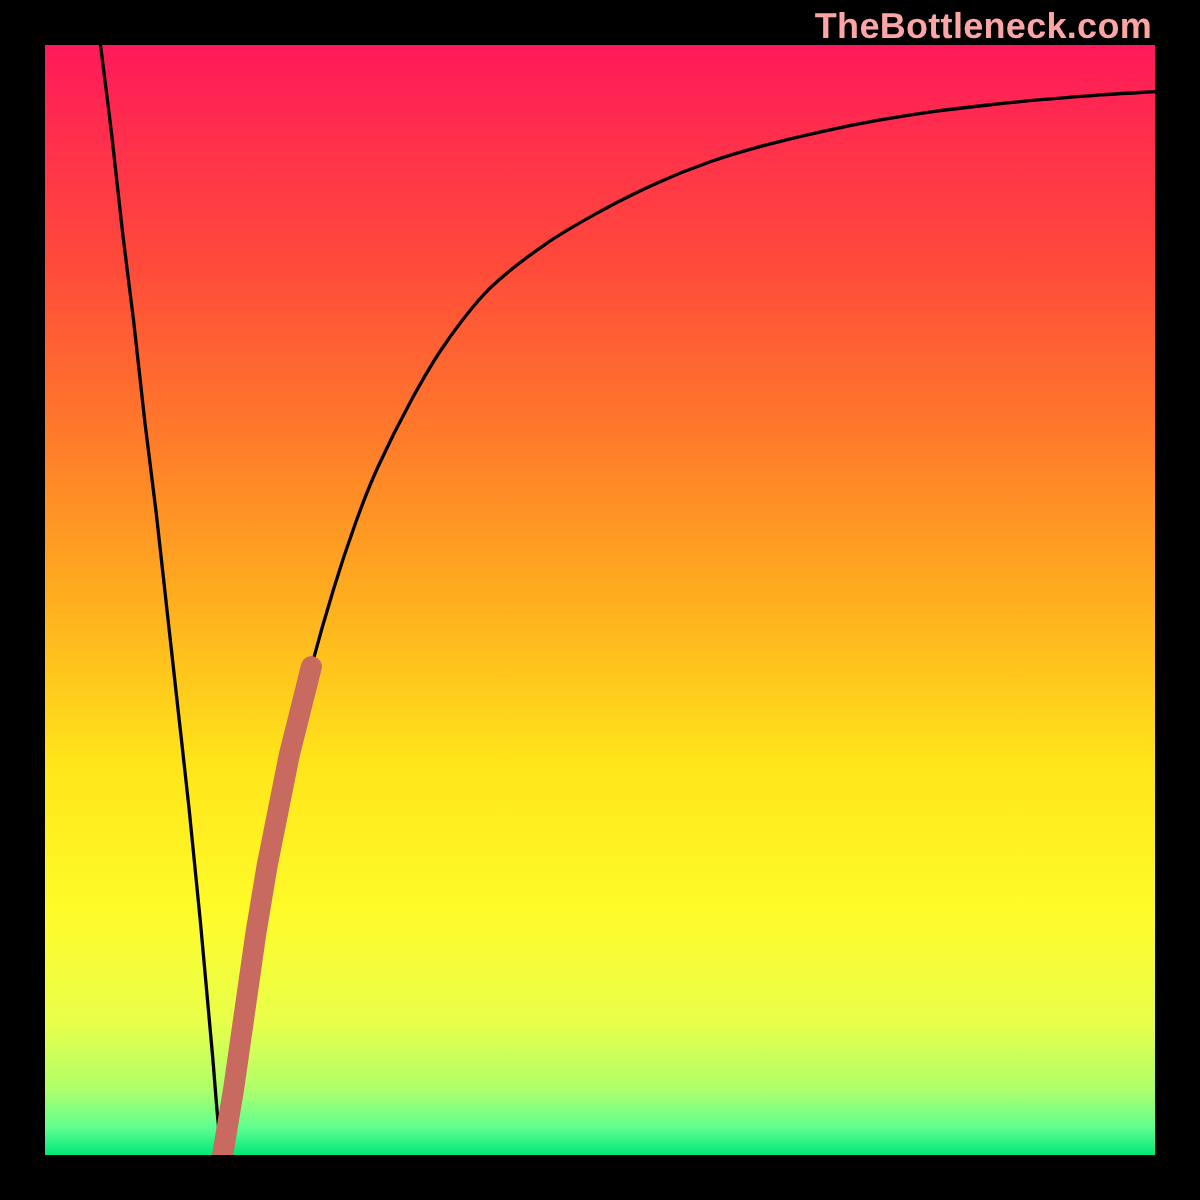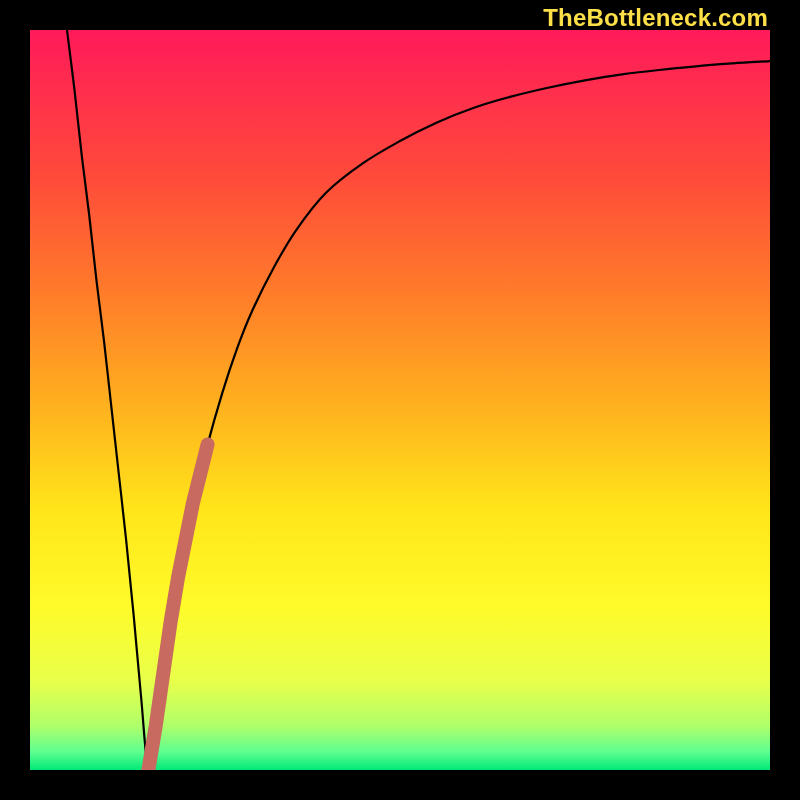--- a/index.html
+++ b/index.html
@@ -35,21 +35,21 @@
     position: absolute;
     left: 0;
     top: 0;
     width: 100%;
     height: 100%;
   }
   .watermark {
     position: absolute;
     top: 4px;
     right: 32px;
-    color: #fde047;
+    color: #fca5a5;
     font-size: 24px;
     font-weight: 600;
     letter-spacing: 0.2px;
     text-align: right;
   }
 </style>
 </head>
 <body>
 
 <div class="frame">

